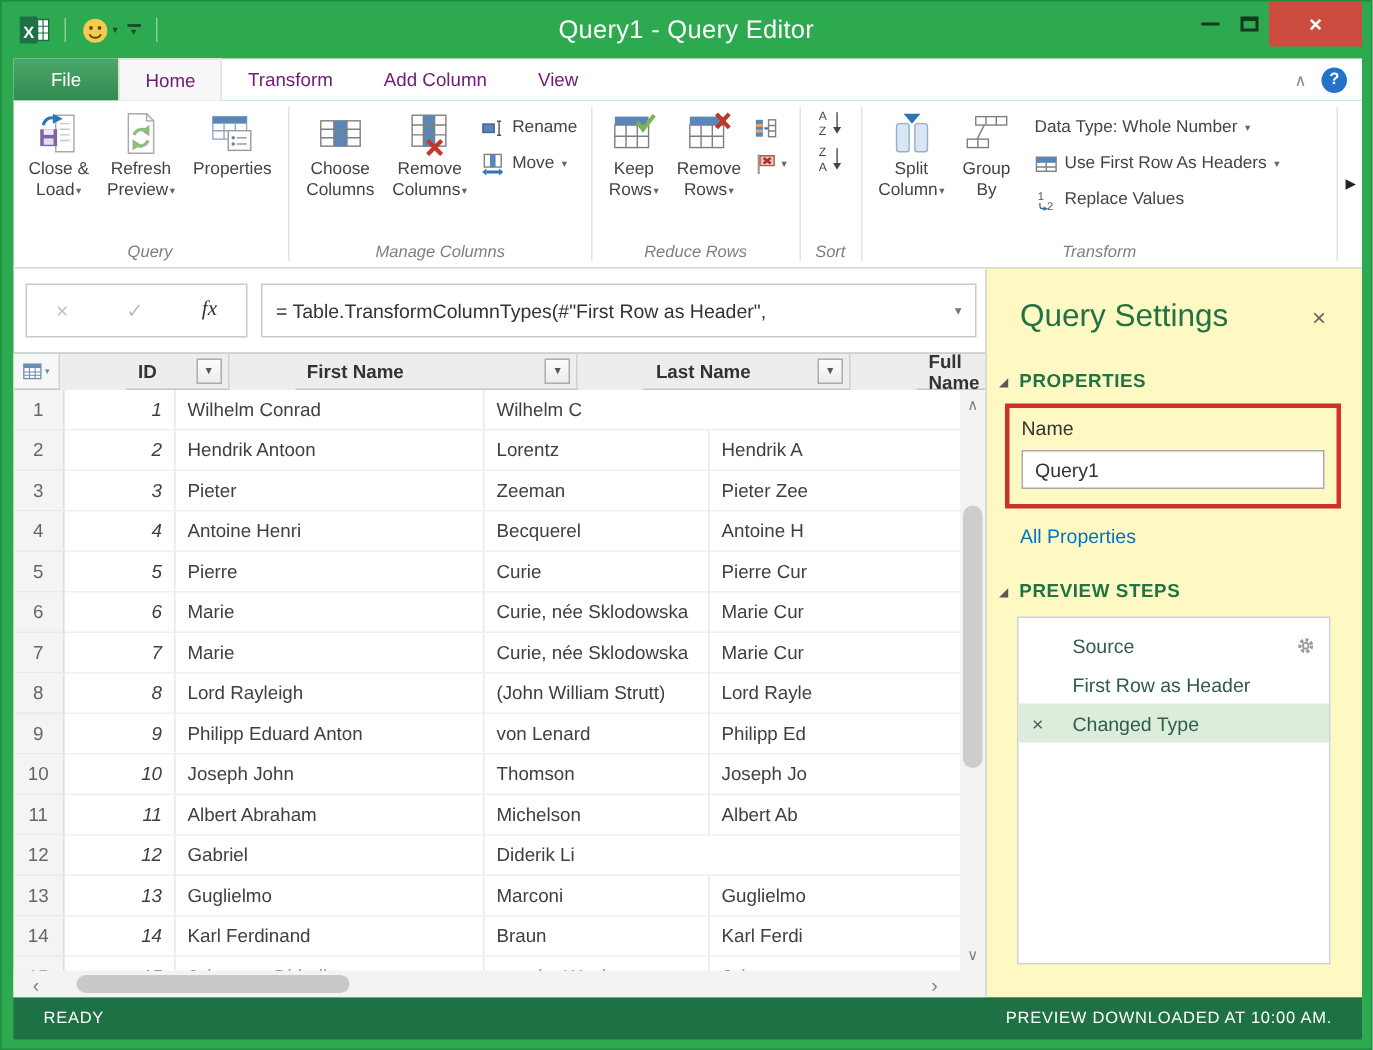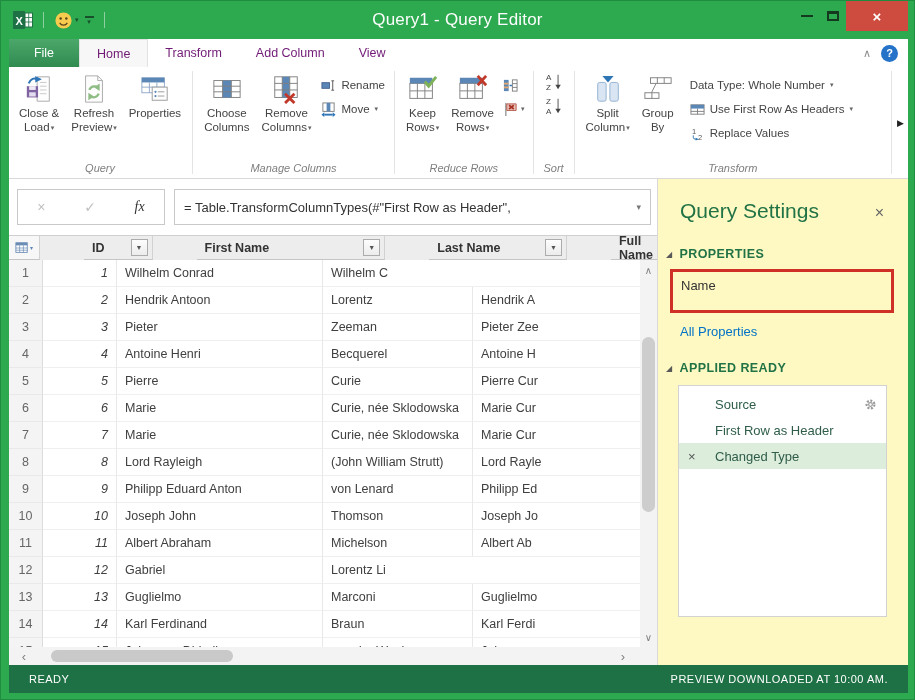--- a/index.html
+++ b/index.html
@@ -543,21 +543,21 @@
     <div class="cell dc col-id">11</div>
     <div class="cell dc col-first">Albert Abraham</div>
     <div class="cell dc col-last">Michelson</div>
     <div class="cell dc col-full">Albert Ab</div>
   </div>
 
   <div class="g-row">
     <div class="cell rn">12</div>
     <div class="cell dc col-id">12</div>
     <div class="cell dc col-first">Gabriel</div>
-    <div class="cell dc col-full">Lorentz Li</div>
+    <div class="cell dc col-full">Diderik Li</div>
   </div>
 
   <div class="g-row">
     <div class="cell rn">13</div>
     <div class="cell dc col-id">13</div>
     <div class="cell dc col-first">Guglielmo</div>
     <div class="cell dc col-last">Marconi</div>
     <div class="cell dc col-full">Guglielmo</div>
   </div>
 
@@ -595,27 +595,28 @@
     <div class="p-title">Query Settings</div>
     <span class="p-close">×</span>
 
     <div class="p-section sec-props">
       <span class="tri">◢</span>
       <span>PROPERTIES</span>
     </div>
 
     <div class="redbox">
       <div class="name-label">Name</div>
+      <input class="name-input" value="Query1" style="">
     </div>
 
     <div class="all-props">All Properties</div>
 
     <div class="p-section sec-steps">
       <span class="tri">◢</span>
-      <span>APPLIED READY</span>
+      <span>PREVIEW STEPS</span>
     </div>
 
     <div class="steps" id="steps-list">
   <div class="step hasgear">
 
     <span class="step-label">Source</span>
     <svg class="step-gear" viewBox="0 0 14 14" width="13" height="13">
       <circle cx="7" cy="7" r="4.2" fill="none" stroke="#9A9A9A" stroke-width="2.4" stroke-dasharray="2.2 1.6"></circle>
       <circle cx="7" cy="7" r="2" fill="none" stroke="#9A9A9A" stroke-width="1.3"></circle>
     </svg>

